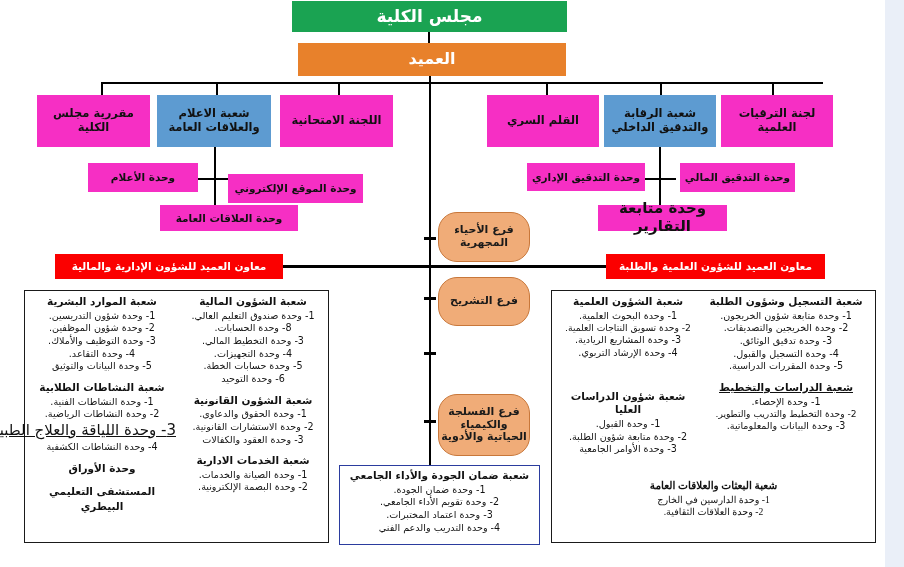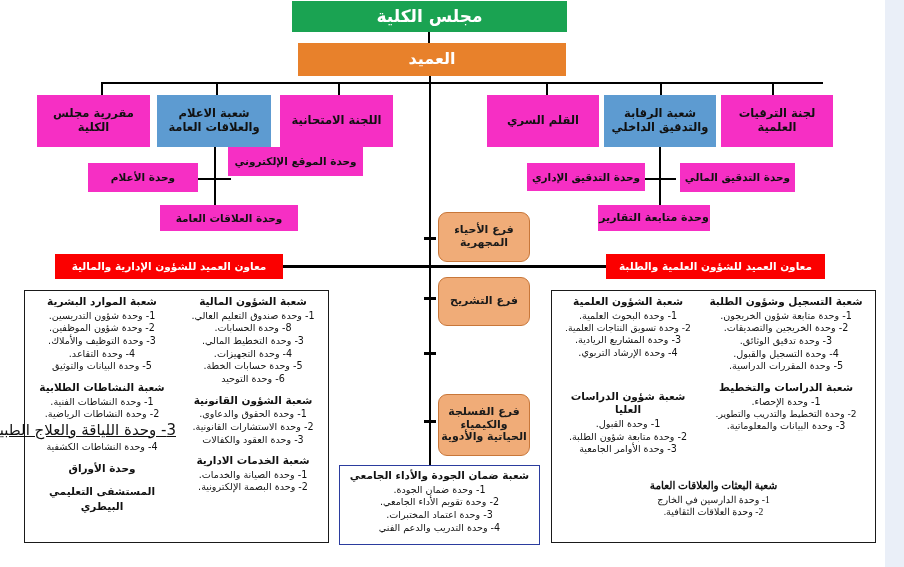--- a/index.html
+++ b/index.html
@@ -12,32 +12,32 @@
   #root{position:absolute;left:0;top:0;width:904px;height:567px;}
   .edge-strip{position:absolute;right:0;top:0;width:19px;height:567px;background:#eaeff8;}
 
   .box{position:absolute;box-sizing:border-box;display:flex;align-items:center;
        justify-content:center;text-align:center;color:#111;font-weight:bold;line-height:1.18;}
   .green{background:#1aa352;color:#ffffff;font-size:17px;}
   .orange{background:#e8812b;color:#ffffff;font-size:16px;}
   .pink{background:#f62fc4;font-size:11.5px;}
   .blue{background:#5d9bd1;font-size:11.5px;}
   .red{background:#fb0000;color:#ffffff;font-size:10.5px;}
-  .dept{background:#f0ac78;border:1.5px solid #c8773a;border-radius:9px;font-size:11px;color:#1a1a1a;}
+  .dept{background:#f0ac78;border:1.5px solid #c8773a;border-radius:19px;font-size:11px;color:#1a1a1a;}
 
   .ln{position:absolute;background:#111;}
   .vl{width:2px;}
   .hl{height:2px;}
   .thick{background:#000;}
 
   .panel{position:absolute;box-sizing:border-box;background:#fff;border:1.6px solid #1a1a1a;}
   .panel.blue-border{border:1.7px solid #2b3c9e;}
   .col{position:absolute;box-sizing:border-box;}
   .sec-title{font-weight:bold;font-size:10.5px;text-align:center;color:#111;margin:0 0 1px 0;line-height:1.3;}
-  .sec-title.ul{}
+  .sec-title.ul{text-decoration:underline;}
   .item{font-size:9.6px;text-align:center;color:#111;line-height:1.32;white-space:nowrap;}
   .gap{height:8px;}
   .standalone{font-weight:bold;font-size:10.5px;text-align:center;color:#111;line-height:1.4;}
   .qtitle{font-weight:bold;font-size:10.5px;text-align:center;color:#111;line-height:1.3;margin-bottom:1px;}
 </style>
 </head>
 <body>
 
 <div id="root">
 
@@ -63,29 +63,29 @@
   <div class="box pink" style="left:37px;top:95px;width:113px;height:52px;">مقررية مجلس الكلية</div>
   <div class="box blue" style="left:157px;top:95px;width:114px;height:52px;">شعبة الاعلام والعلاقات العامة</div>
   <div class="box pink" style="left:280px;top:95px;width:113px;height:52px;">اللجنة الامتحانية</div>
 
   <div class="box pink" style="left:487px;top:95px;width:112px;height:52px;">القلم السري</div>
   <div class="box blue" style="left:604px;top:95px;width:112px;height:52px;">شعبة الرقابة والتدقيق الداخلي</div>
   <div class="box pink" style="left:721px;top:95px;width:112px;height:52px;">لجنة الترقيات العلمية</div>
 
   <div class="ln vl thick" style="left:214px;top:147px;height:68px;"></div>
   <div class="ln hl thick" style="left:197px;top:178px;width:34px;"></div>
-  <div class="box pink" style="left:228px;top:147px;width:135px;height:29px;font-size:10.5px;">وحدة الموقع الإلكتروني</div>
+  <div class="box pink" style="left:228px;top:174px;width:135px;height:29px;font-size:10.5px;">وحدة الموقع الإلكتروني</div>
   <div class="box pink" style="left:88px;top:163px;width:110px;height:29px;font-size:10.5px;">وحدة الأعلام</div>
   <div class="box pink" style="left:160px;top:205px;width:138px;height:26px;font-size:10.5px;">وحدة العلاقات العامة</div>
 
   <div class="ln vl thick" style="left:659px;top:147px;height:68px;"></div>
   <div class="ln hl thick" style="left:641px;top:178px;width:35px;"></div>
   <div class="box pink" style="left:672px;top:163px;width:115px;height:29px;font-size:10.5px;margin-left:8px;">وحدة التدقيق المالي</div>
   <div class="box pink" style="left:527px;top:163px;width:118px;height:28px;font-size:10.5px;">وحدة التدقيق الإداري</div>
-  <div class="box pink" style="left:598px;top:205px;width:112px;height:26px;font-size:11px;">وحدة متابعة التقارير</div>
+  <div class="box pink" style="left:598px;top:205px;width:129px;height:26px;font-size:15px;">وحدة متابعة التقارير</div>
 
   <div class="ln hl thick" style="left:55px;top:265px;width:770px;height:3px;"></div>
   <div class="box red" style="left:55px;top:254px;width:228px;height:25px;">معاون العميد للشؤون الإدارية والمالية</div>
   <div class="box red" style="left:606px;top:254px;width:219px;height:25px;">معاون العميد للشؤون العلمية والطلبة</div>
 
   <div class="ln vl thick" style="left:429px;top:266px;height:202px;"></div>
   <div class="ln hl thick" style="left:424px;top:237px;width:12px;height:3px;"></div>
   <div class="ln hl thick" style="left:424px;top:297px;width:12px;height:3px;"></div>
   <div class="ln hl thick" style="left:424px;top:352px;width:12px;height:3px;"></div>
   <div class="ln hl thick" style="left:424px;top:420px;width:12px;height:3px;"></div>

